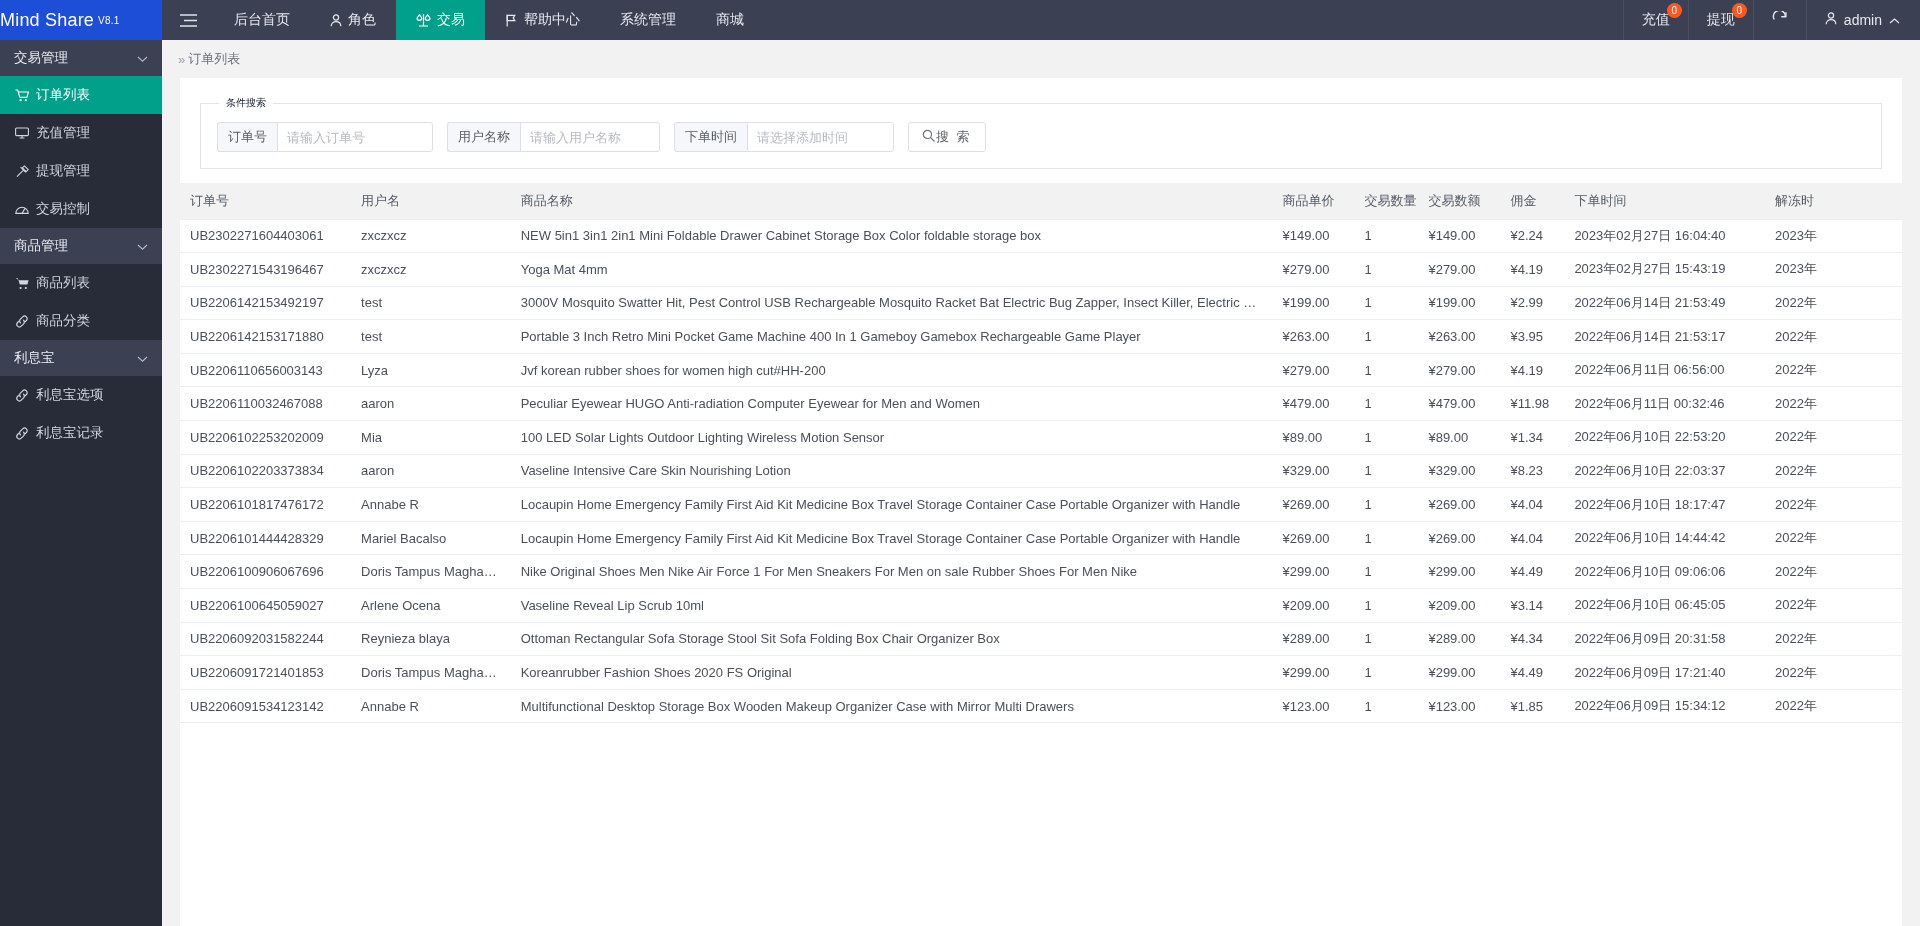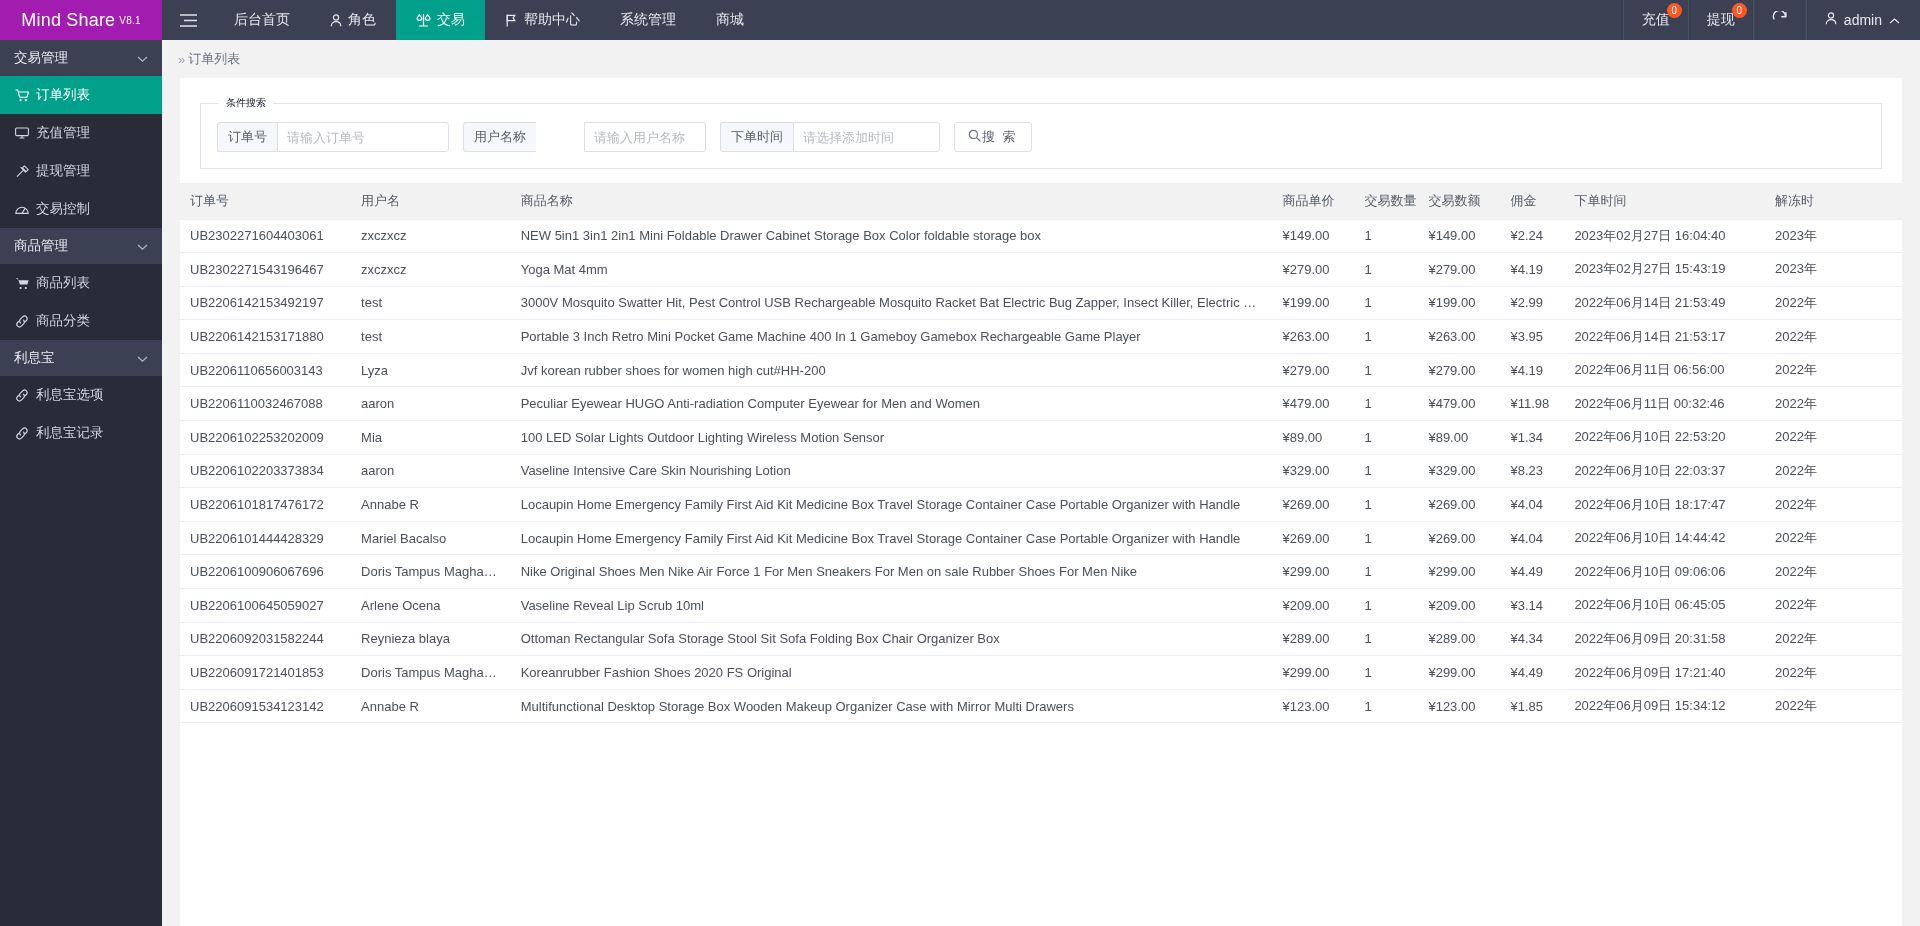--- a/index.html
+++ b/index.html
@@ -11,21 +11,21 @@
   }
   body { display: flex; flex-direction: column; }
 
   
   .topbar {
     height: 40px; min-height: 40px; background: #3b4052;
     display: flex; align-items: stretch; color: #e6e8ee; position: relative;
   }
   .brand {
     width: 162px; min-width: 162px; display: flex; align-items: center;
-    justify-content: center; gap: 1px; background: #a21caf;
+    gap: 1px; background: #1d4ed8;
     font-size: 18px; letter-spacing: .2px; color: #fff;
   }
   .brand .ver { font-size: 10px; vertical-align: super; margin-left: 3px; color: #fff; }
   .hamburger {
     width: 52px; display: flex; align-items: center; justify-content: center;
     cursor: pointer;
   }
   .hamburger svg { display: block; }
   .nav { display: flex; align-items: stretch; }
   .nav-item {
@@ -93,22 +93,22 @@
     background: #f5f7fa; border: 1px solid #dcdfe6; border-right: none;
     font-size: 13px; color: #5a5e66; display: flex; align-items: center;
     padding: 0 10px; white-space: nowrap; border-radius: 3px 0 0 3px;
   }
   .field input {
     border: 1px solid #dcdfe6; height: 30px; font-size: 13px; color: #5a5e66;
     padding: 0 9px; outline: none; border-radius: 0 3px 3px 0;
     font-family: "Liberation Sans", sans-serif; background: #fff;
   }
   .field input::placeholder { color: #b6bac2; }
-  .w-order { width: 172px; }
-  .w-user { width: 122px; margin-left: 48px; }
+  .w-order { width: 156px; }
+  .w-user { width: 140px; }
   .w-date { width: 147px; }
   .btn-search {
     display: inline-flex; align-items: center; gap: 1px; height: 30px;
     padding: 0 13px; background: #fff; border: 1px solid #dcdfe6;
     border-radius: 3px; font-size: 13px; color: #5a5e66; cursor: pointer;
     letter-spacing: 2px;
   }
 
   
   .table-scroll { flex: 1; min-height: 0; overflow: hidden; padding: 0 0 0 0; }

